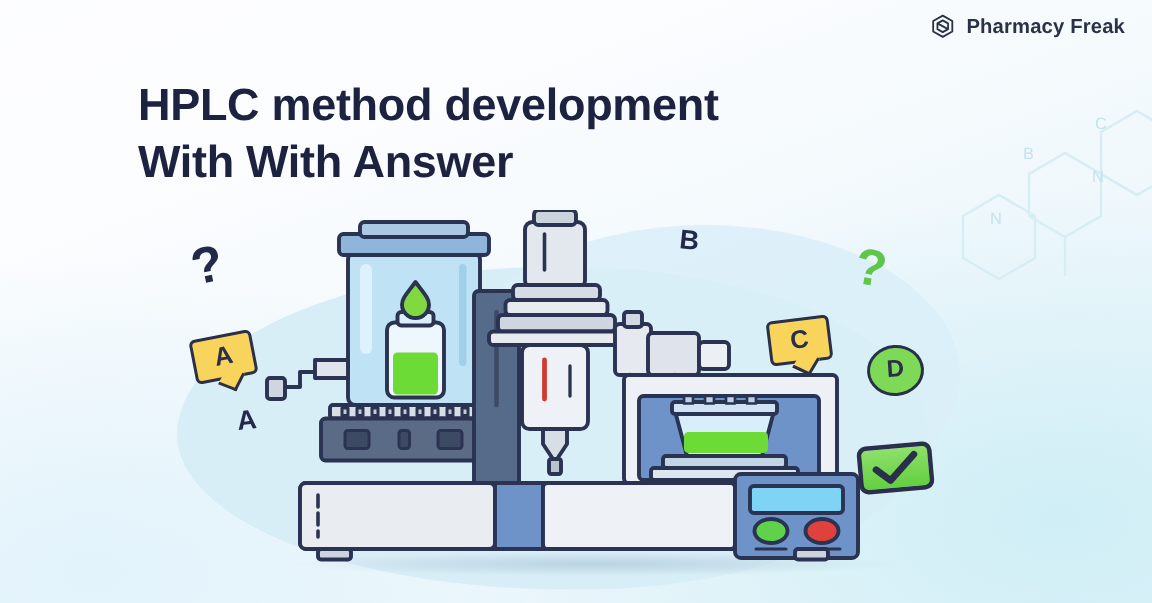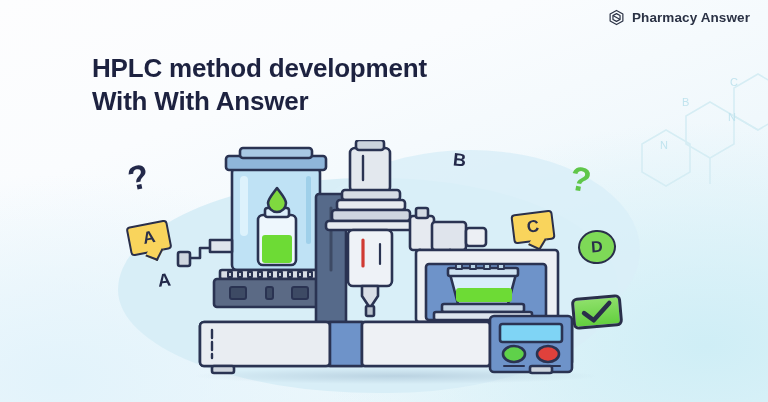--- a/index.html
+++ b/index.html
@@ -26,21 +26,21 @@
   #brand .logo-mark { width:17px; height:17px; display:block; }
   #brand .brand-text {
     font-size:13.5px; font-weight:bold; letter-spacing:.1px;
     color:#2b3245; white-space:nowrap;
   }
 
   
   #title {
     position:absolute; left:92px; top:52px;
     width:620px;
-    font-size:26px; font-weight:bold; line-height:1.25;
+    font-size:30px; font-weight:bold; line-height:1.25;
     color:#1d2240; letter-spacing:-.2px;
   }
   #title .ln { display:block; }
 
   
   #molecule {
     position:absolute; right:-6px; top:44px;
     width:150px; height:150px; opacity:.95;
   }
 
@@ -155,21 +155,21 @@
   </svg>
 
   <div id="brand">
     <svg class="logo-mark" viewBox="0 0 24 24">
       <g fill="none" stroke="#2b3245" stroke-width="1.7" stroke-linejoin="round">
         <polygon points="12,2 21,7 21,17 12,22 3,17 3,7"></polygon>
         <polygon points="12,6.5 17,9.3 17,14.7 12,17.5 7,14.7 7,9.3"></polygon>
         <line x1="7" y1="9.3" x2="17" y2="14.7"></line>
       </g>
     </svg>
-    <span class="brand-text">Pharmacy Answer</span>
+    <span class="brand-text">Pharmacy Freak</span>
   </div>
 
   <div id="title">
     <span class="ln">HPLC method development</span>
     <span class="ln">With With Answer</span>
   </div>
 
   <div id="blob"></div>
   <div id="blob2"></div>
 

